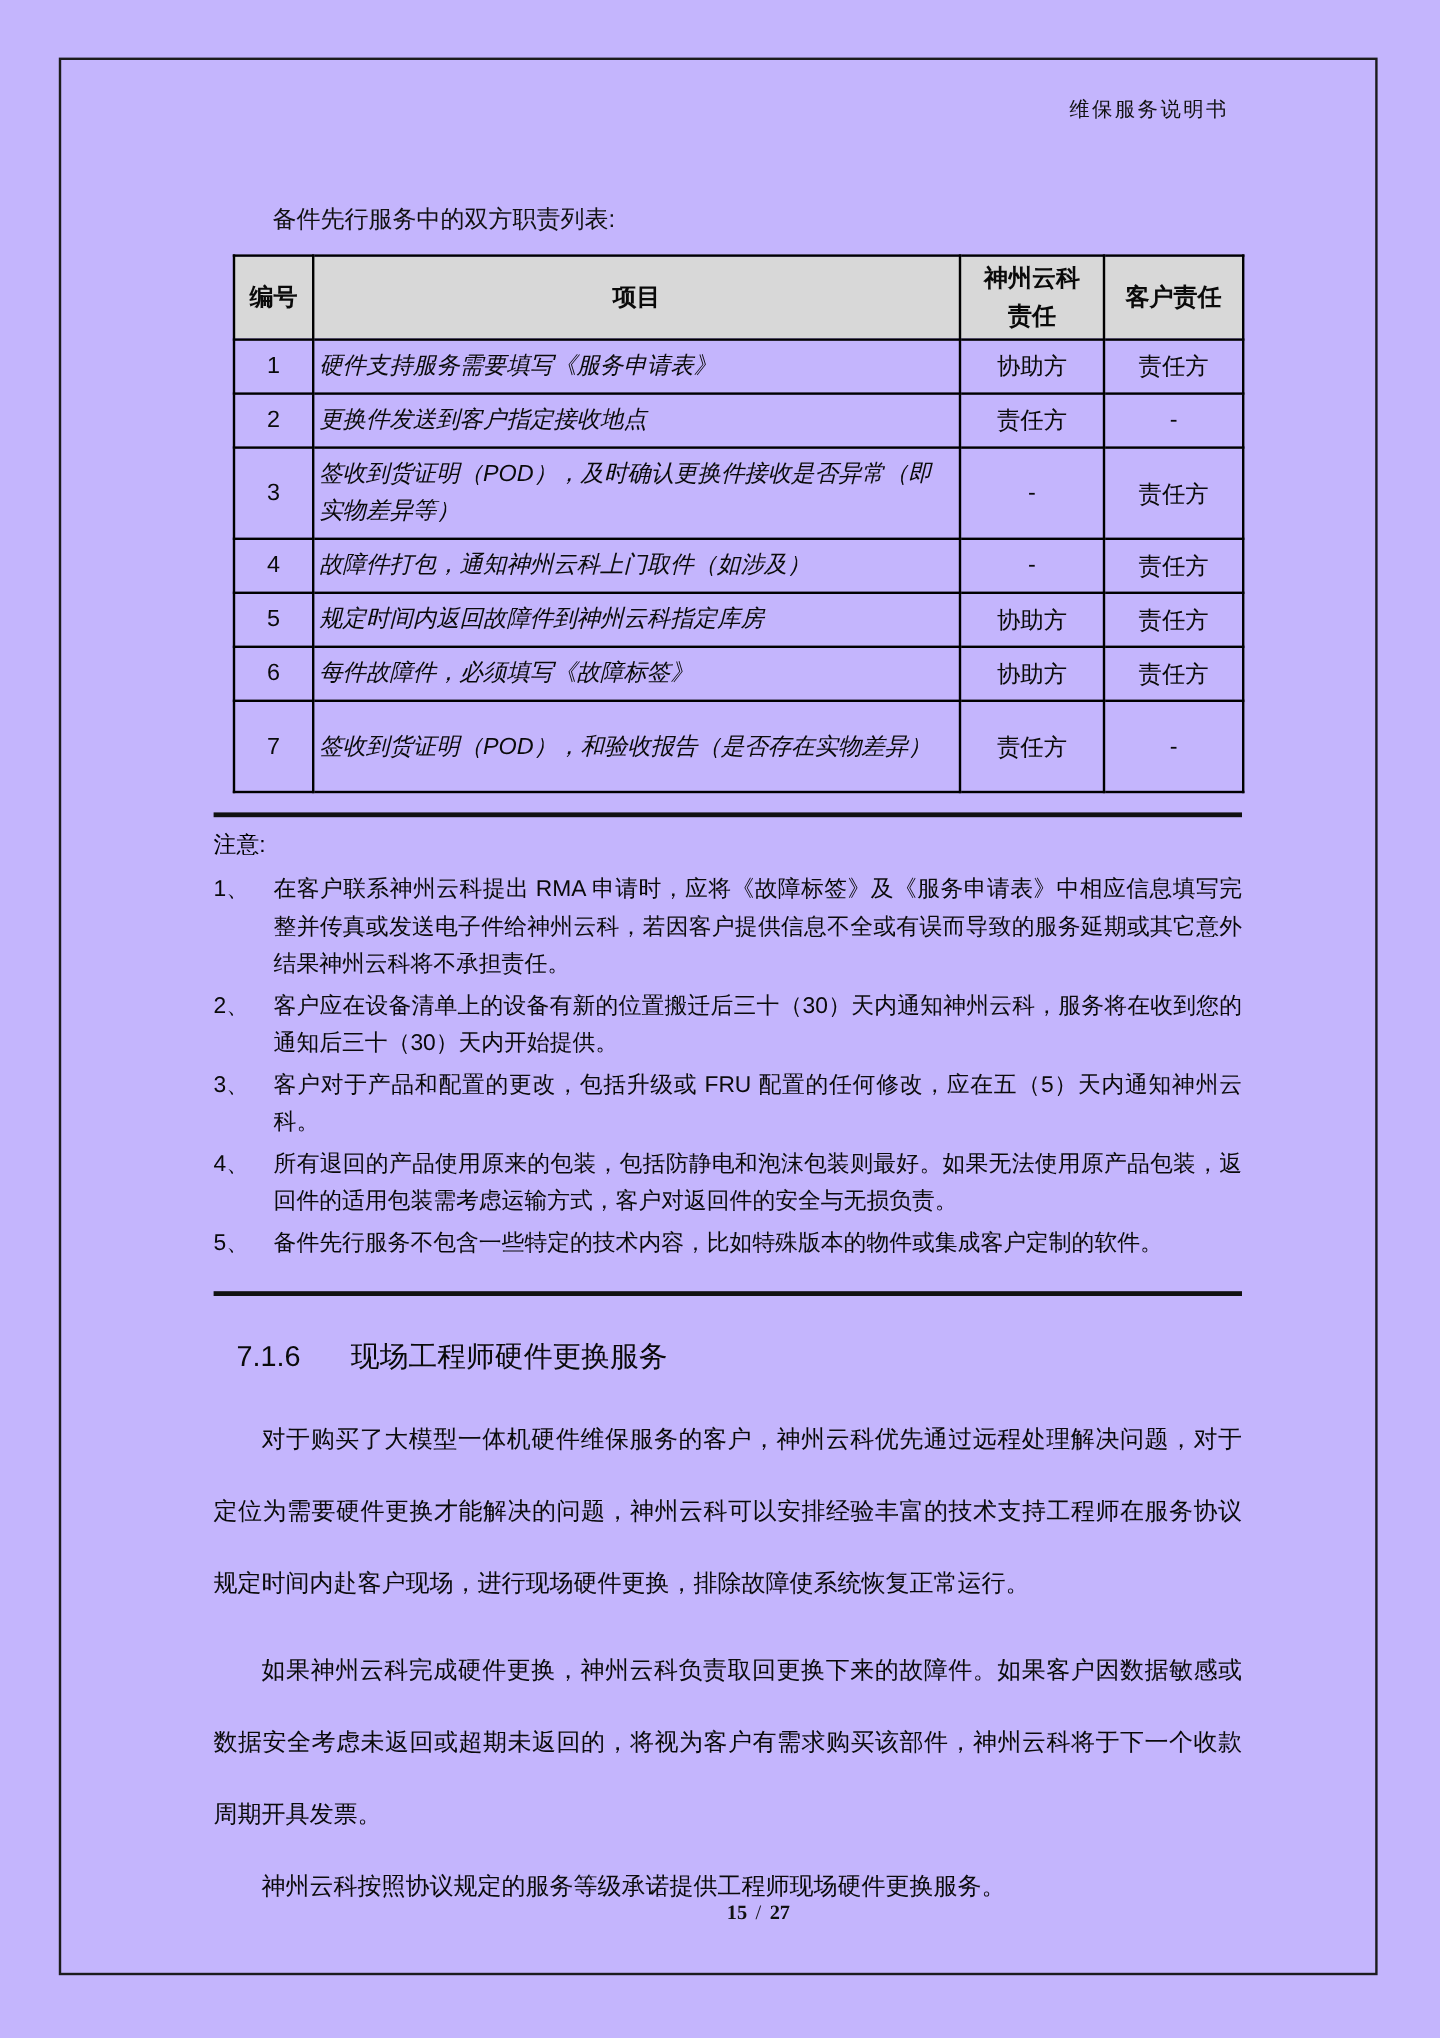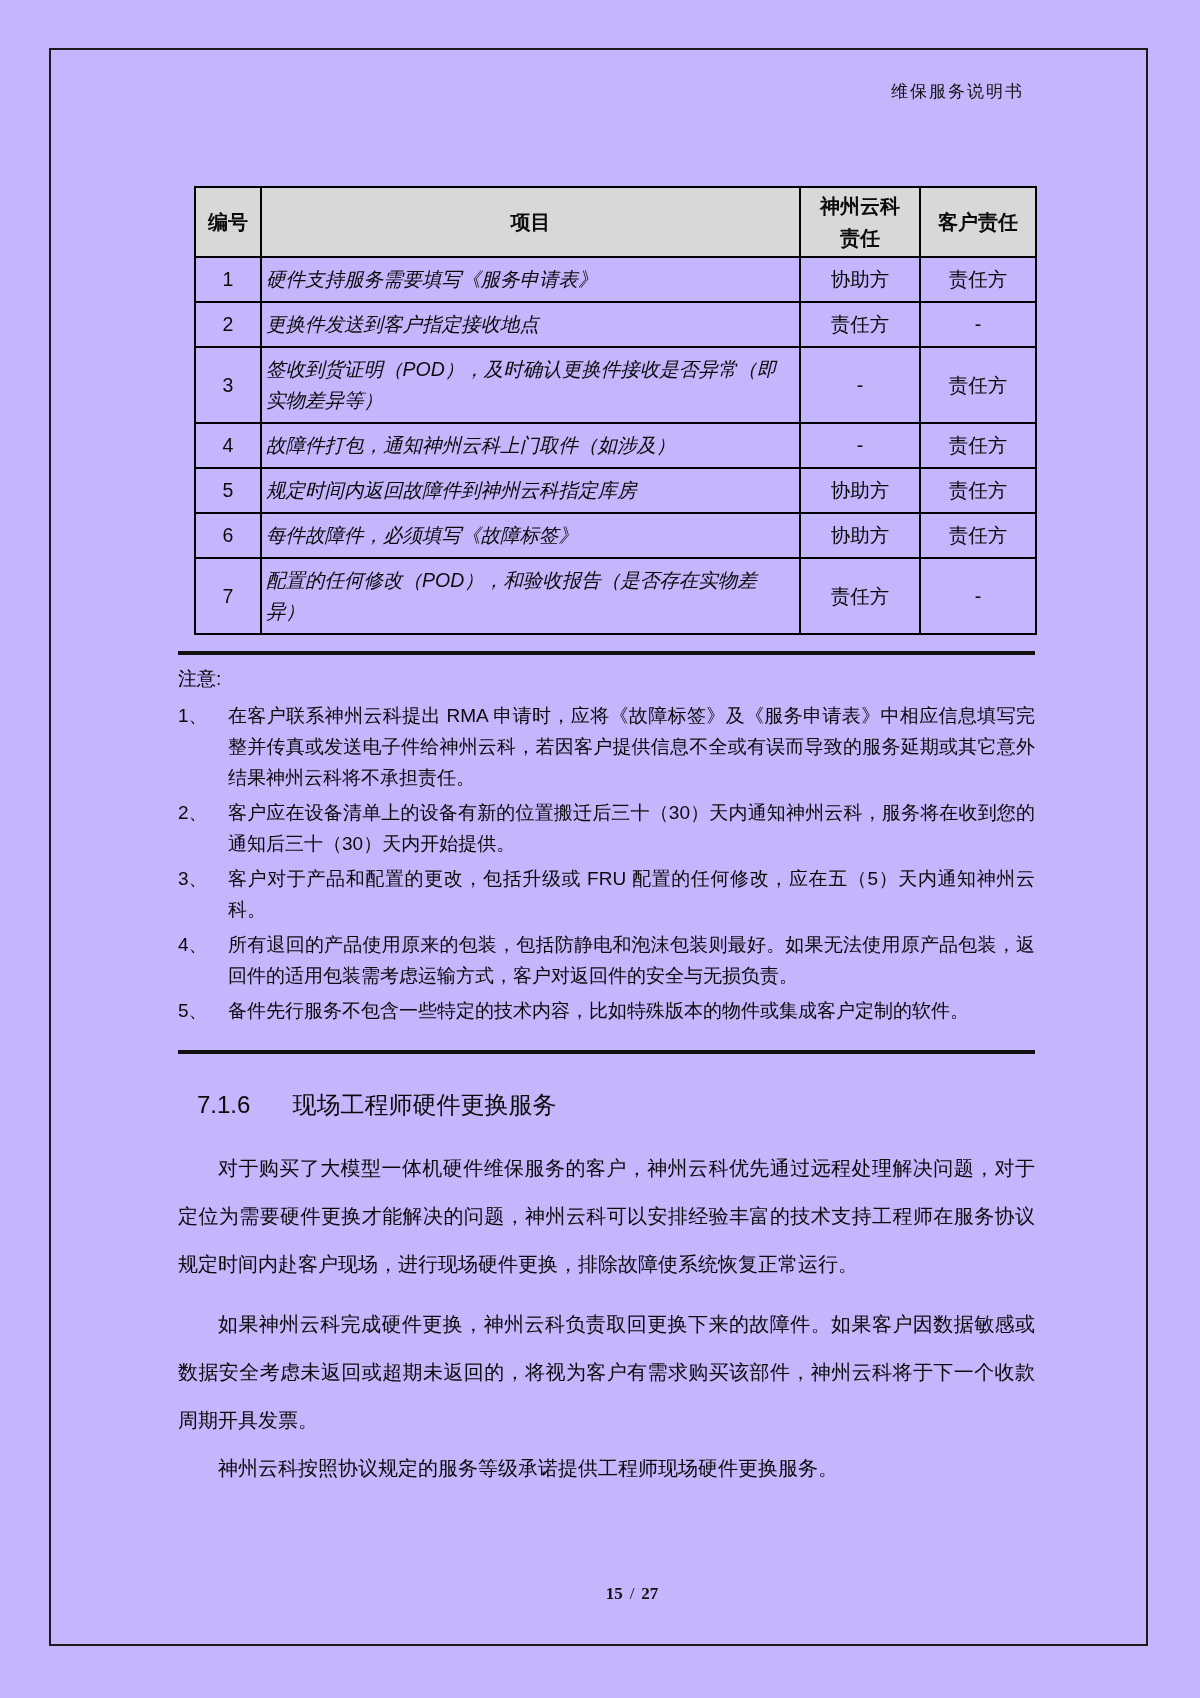--- a/index.html
+++ b/index.html
@@ -46,21 +46,21 @@
   .notes{margin-top:8px;}
   .note{display:flex;font-size:19px;line-height:31px;margin-top:4px;color:#0a0a0a;}
   .note .n{width:50px;flex:none;}
   .note .t{flex:1;text-align:justify;}
 
   .rule2{height:4px;background:#111;margin-top:24px;}
   .section-heading{margin:36px 0 0 5px;font-size:24px;line-height:30px;color:#0a0a0a;}
   .section-heading .sec-num{display:inline-block;margin-right:42px;margin-left:14px;}
 
   .body-para{
-    font-size:20px;line-height:48px;text-align:justify;text-indent:2em;
+    font-size:20px;line-height:60px;text-align:justify;text-indent:2em;
     color:#0a0a0a;margin:24px 0 0 0;
   }
   .body-para.p2{margin-top:12px;}
   .body-para.p3{margin-top:0;}
 
   .doc-footer{
     position:absolute;top:1584px;left:0;width:100%;text-align:center;
     font-family:"Liberation Serif","DejaVu Serif",serif;font-size:17px;color:#111;padding-left:32px;
   }
   .doc-footer .pg{font-weight:bold;}
@@ -69,20 +69,21 @@
 </head>
 <body>
 
 <div class="page">
   <div class="frame"></div>
 
   <div class="doc-header">维保服务说明书</div>
 
   <div class="content">
 
+    <div class="intro">备件先行服务中的双方职责列表:</div>
 
     <table class="resp">
       <colgroup>
         <col class="c-num">
           <col class="c-item">
           <col class="c-vendor">
           <col class="c-customer">
       </colgroup>
       <thead>
         <tr>
@@ -127,21 +128,21 @@
           <td class="center">责任方</td>
         </tr>
         <tr class="row">
           <td class="num">6</td>
           <td class="item">每件故障件，必须填写《故障标签》</td>
           <td class="center">协助方</td>
           <td class="center">责任方</td>
         </tr>
         <tr class="row tall">
           <td class="num">7</td>
-          <td class="item">配置的任何修改（POD），和验收报告（是否存在实物差异）</td>
+          <td class="item">签收到货证明（POD），和验收报告（是否存在实物差异）</td>
           <td class="center">责任方</td>
           <td class="center">-</td>
         </tr>
       </tbody>
     </table>
 
     <div class="rule"></div>
 
     <div class="notes-label">注意:</div>
 

